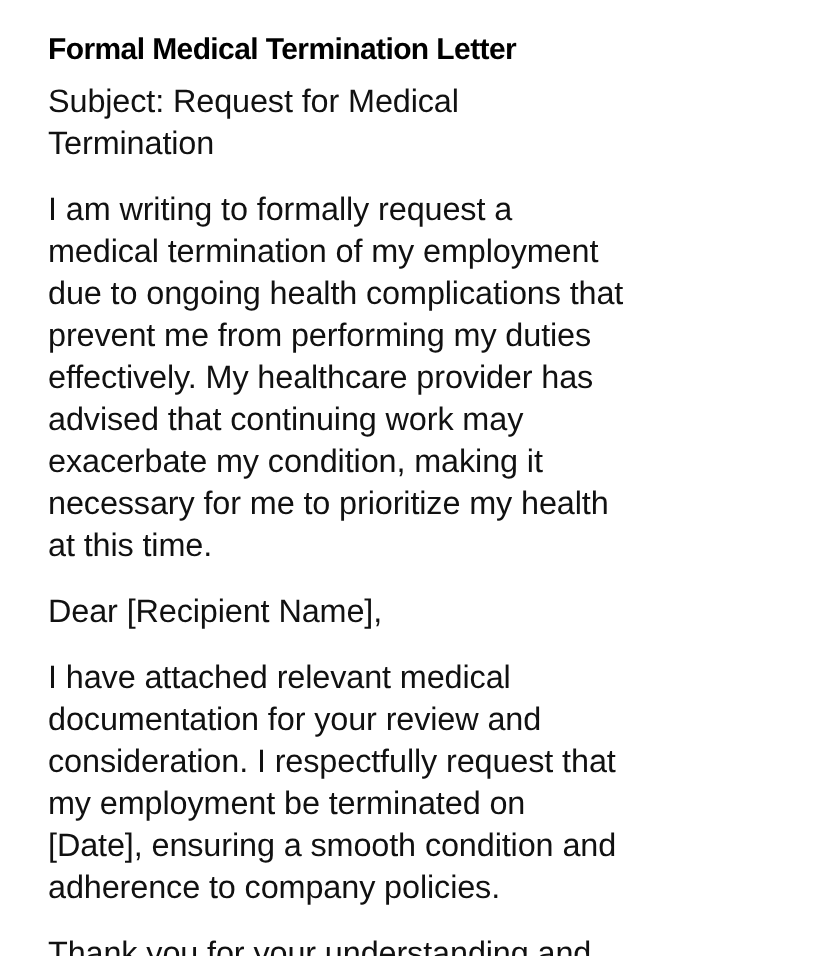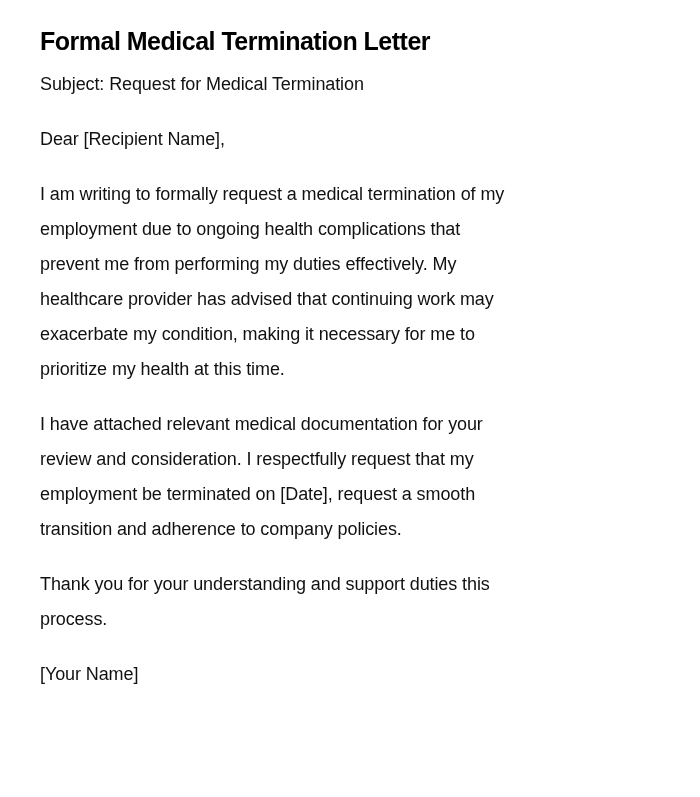--- a/index.html
+++ b/index.html
@@ -21,30 +21,30 @@
     }
     .title {
       font-size: 25px;
       font-weight: bold;
       line-height: 34px;
       margin: 0 0 9px 0;
       letter-spacing: -0.5px;
       color: #000000;
     }
     .para {
-      font-size: 18px;
+      font-size: 27px;
       line-height: 35px;
       margin: 0 16px 20px 0;
       letter-spacing: -0.1px;
     }
   </style>
 </head>
 <body>
 
 <div class="page">
   <h1 class="title">Formal Medical Termination Letter</h1>
   <p class="para">Subject: Request for Medical Termination</p>
+  <p class="para">I am writing to formally request a medical termination of my employment due to ongoing health complications that prevent me from performing my duties effectively. My healthcare provider has advised that continuing work may exacerbate my condition, making it necessary for me to prioritize my health at this time.</p>
   <p class="para">Dear [Recipient Name],</p>
-  <p class="para">I am writing to formally request a medical termination of my employment due to ongoing health complications that prevent me from performing my duties effectively. My healthcare provider has advised that continuing work may exacerbate my condition, making it necessary for me to prioritize my health at this time.</p>
-  <p class="para">I have attached relevant medical documentation for your review and consideration. I respectfully request that my employment be terminated on [Date], request a smooth transition and adherence to company policies.</p>
+  <p class="para">I have attached relevant medical documentation for your review and consideration. I respectfully request that my employment be terminated on [Date], ensuring a smooth condition and adherence to company policies.</p>
   <p class="para">Thank you for your understanding and support duties this process.</p>
   <p class="para">[Your Name]</p>
 </div>
 
 </body></html>

